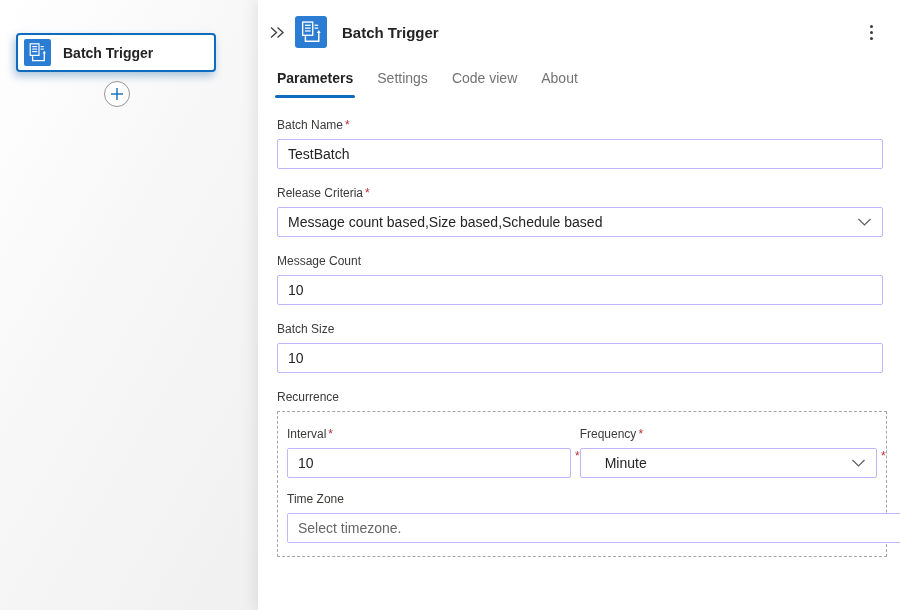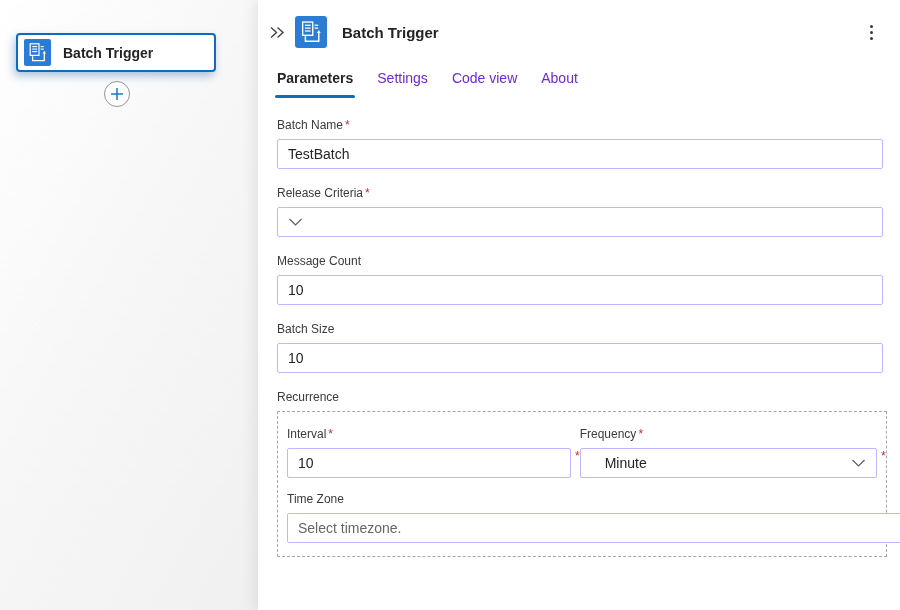--- a/index.html
+++ b/index.html
@@ -75,21 +75,21 @@
     width: 22px; height: 26px;
     display: flex; flex-direction: column; align-items: center; justify-content: center;
     gap: 3px; cursor: pointer;
   }
   .kebab-btn i { width: 3px; height: 3px; background: #3b3a39; border-radius: 50%; display: block; }
 
   
   .tabs { display: flex; margin: 20px 0 0 19px; gap: 24px; }
   .tab {
     position: relative;
-    font-size: 14px; color: #6d28d9;
+    font-size: 14px; color: #737373;
     padding-bottom: 12px; cursor: pointer;
   }
   .tab.active { font-weight: bold; color: #242424; }
   .tab.active::after {
     content: ""; position: absolute; left: -2px; right: -2px; bottom: 0;
     height: 3px; border-radius: 2px; background: #0f6cbd;
   }
 
   
   .form { padding: 0 0 0 19px; width: 625px; }
@@ -202,20 +202,21 @@
     <div class="form">
 
       <div class="field" style="margin-top: 17px;">
         <span class="field-label">Batch Name</span><span class="req">*</span>
         <input class="text-input" type="text" value="TestBatch" style="">
       </div>
 
       <div class="field">
         <span class="field-label">Release Criteria</span><span class="req">*</span>
         <div class="dropdown">
+          <span class="dd-text">Message count based,Size based,Schedule based</span>
           <svg class="chev-svg" width="15" height="12" viewBox="0 0 15 12">
             <path d="M1.5 3 L7.5 9 L13.5 3" fill="none" stroke="#605e5c" stroke-width="1.2"></path>
           </svg>
         </div>
       </div>
 
       <div class="field">
         <span class="field-label">Message Count</span>
         <input class="text-input" type="text" value="10" style="">
       </div>

